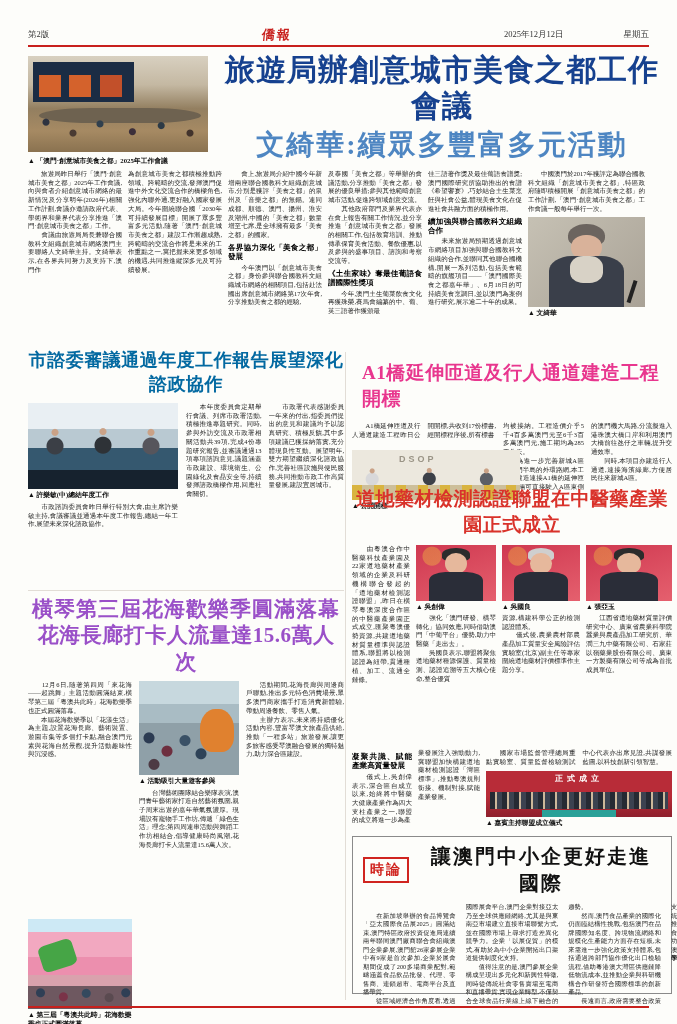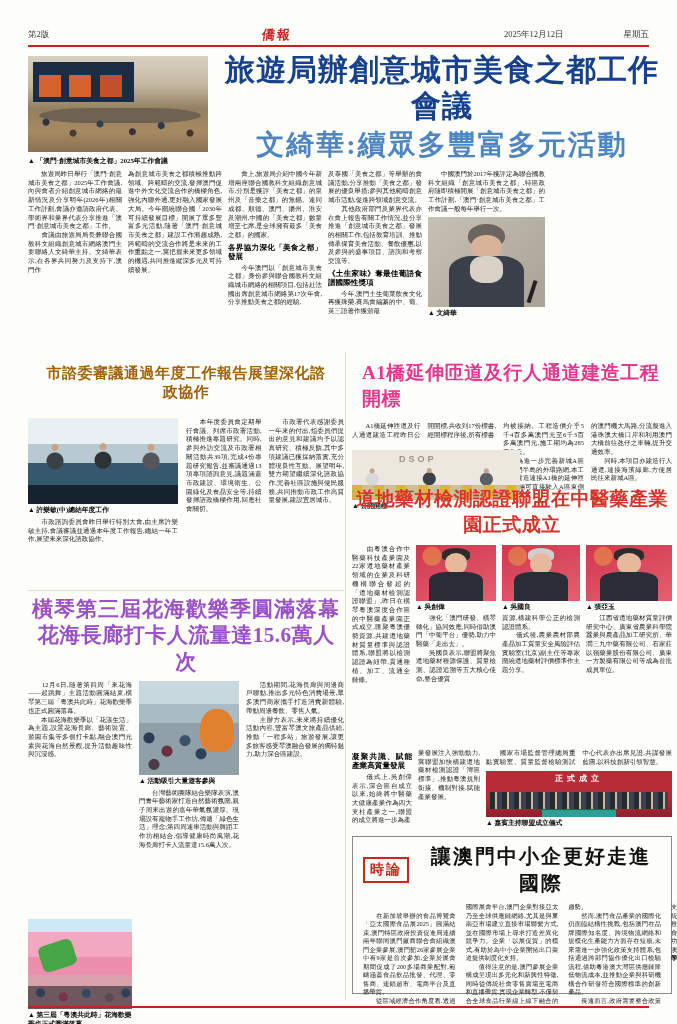--- a/index.html
+++ b/index.html
@@ -42,21 +42,21 @@
   .s1-c{width:94px;flex:none;}
   .s1-c6{width:117px;flex:none;}
   .ph-wen{width:117px;height:90px;background:linear-gradient(135deg,#c6c1b4,#a9a296);}
   .w-hair{position:absolute;left:34%;top:8%;width:32%;height:26%;background:#6b645f;border-radius:50% 50% 40% 40%;}
   .w-face{position:absolute;left:37%;top:20%;width:26%;height:28%;background:#d9b29a;border-radius:48%;}
   .w-body{position:absolute;left:18%;top:44%;width:64%;height:56%;background:#3a3f4a;border-radius:30% 30% 0 0;}
   .w-scarf{position:absolute;left:36%;top:44%;width:28%;height:30%;background:#d8d2c6;border-radius:40%;}
   .w-mic{position:absolute;right:10%;bottom:4%;width:3%;height:26%;background:#222;transform:rotate(18deg);}
   
   .sec2{position:absolute;left:28px;top:348px;width:316px;}
-  .s2-head{font-size:15px;font-weight:bold;color:#a16207;letter-spacing:0.5px;text-align:center;margin:16px;}
+  .s2-head{font-size:18px;font-weight:bold;color:#0369a1;letter-spacing:0.5px;text-align:center;margin:0;}
   .s2-body{display:flex;gap:8px;margin-top:7px;height:208px;}
   .s2-left{width:150px;flex:none;}
   .ph-comm{width:150px;height:86px;background:linear-gradient(180deg,#e9eff3 0 30%,#b9c9d2 30% 52%,#35586f 52% 78%,#16222e 78%);}
   .cm-people{position:absolute;left:0;right:0;top:18%;height:46%;
      background-image:radial-gradient(circle at 18% 36%,#caa287 0 3px,transparent 4px),
       radial-gradient(circle at 18% 70%,#3b3f46 0 8px,transparent 9px),
       radial-gradient(circle at 50% 34%,#caa287 0 3px,transparent 4px),
       radial-gradient(circle at 50% 68%,#2e3237 0 8px,transparent 9px),
       radial-gradient(circle at 82% 36%,#caa287 0 3px,transparent 4px),
       radial-gradient(circle at 82% 70%,#56555c 0 8px,transparent 9px);}
@@ -185,20 +185,25 @@
       <p>　　會上,旅遊局介紹中國今年新增兩座聯合國教科文組織創意城市,分別是獲評「美食之都」的泉州及「音樂之都」的無錫。連同成都、順德、澳門、揚州、淮安及潮州,中國的「美食之都」數量增至七席,是全球擁有最多「美食之都」的國家。</p>
       <div class="subhead">各界協力深化「美食之都」發展</div>
       <p>　　今年澳門以「創意城市美食之都」身份參與聯合國教科文組織城市網絡的相關項目,包括赴法國出席創意城市網絡第17次年會,分享推動美食之都的經驗,</p>
     </div>
     <div class="col s1-c">
       <p>及泰國「美食之都」等舉辦的會議活動,分享推動「美食之都」發展的優良舉措;參與其他範疇創意城市活動,促進跨領域創意交流。
 　　其他政府部門及業界代表亦在會上報告有關工作情況,並分享推進「創意城市美食之都」發展的相關工作,包括教育培訓、推動傳承保育美食活動、餐飲優惠,以及參與的盛事項目、諮詢和考察交流等。</p>
       <div class="subhead">《土生家味》奪最佳葡語食譜國際性獎項</div>
       <p>　　今年,澳門土生葡菜飲食文化再獲殊榮,賽馬會編纂的中、葡、英三語著作獲頒最</p>
     </div>
+    <div class="col s1-c">
+      <p>佳三語著作獎及最佳葡語食譜獎;澳門國際研究所協助推出的食譜《希望饗宴》,巧妙結合土生菜烹飪與社會公益,體現美食文化在促進社會共融方面的積極作用。</p>
+      <div class="subhead">續加強與聯合國教科文組織合作</div>
+      <p>　　未來旅遊局預期透過創意城市網絡項目加強與聯合國教科文組織的合作,並聯同其他聯合國機構,開展一系列活動,包括美食範疇的旗艦項目——「澳門國際美食之都嘉年華」、6月18日的可持續美食烹調日,並以澳門為案例進行研究,展示逾二十年的成果。</p>
+    </div>
     <div class="col s1-c6">
       <p>　　中國澳門於2017年獲評定為聯合國教科文組織「創意城市美食之都」,特區政府隨即積極開展「創意城市美食之都」的工作計劃,「澳門·創意城市美食之都」工作會議一般每年舉行一次。</p>
       <div class="photo ph-wen" style="margin-top:3px;">
         <div class="w-hair"></div>
         <div class="w-face"></div>
         <div class="w-body"></div>
         <div class="w-scarf"></div>
         <div class="w-mic"></div>
       </div>
       <div class="caption">▲ 文綺華</div>

